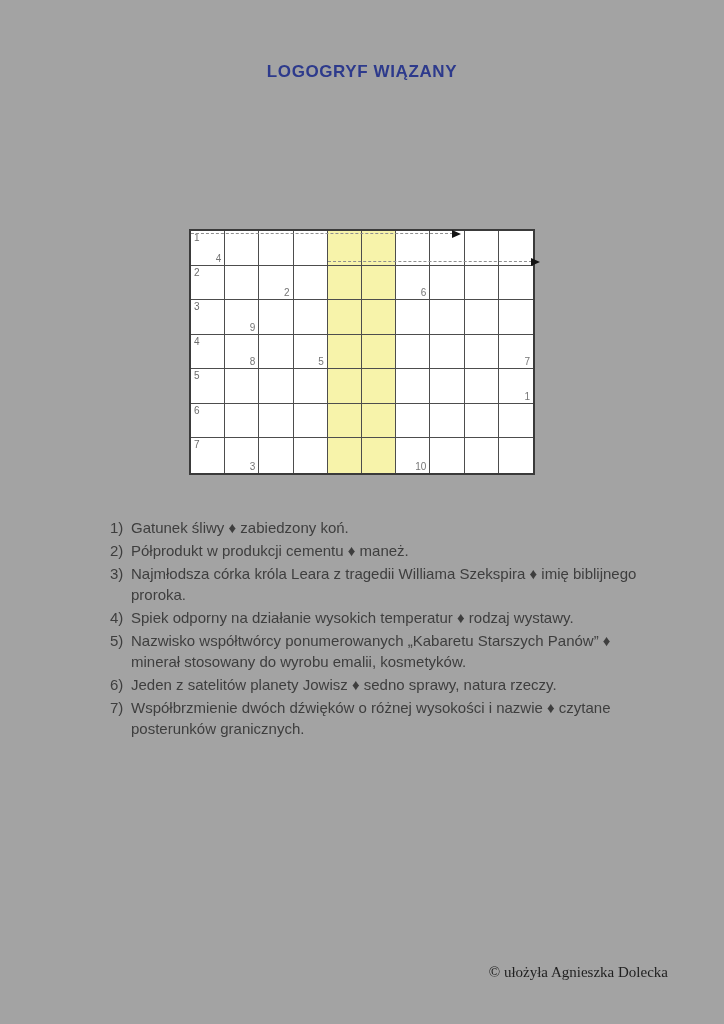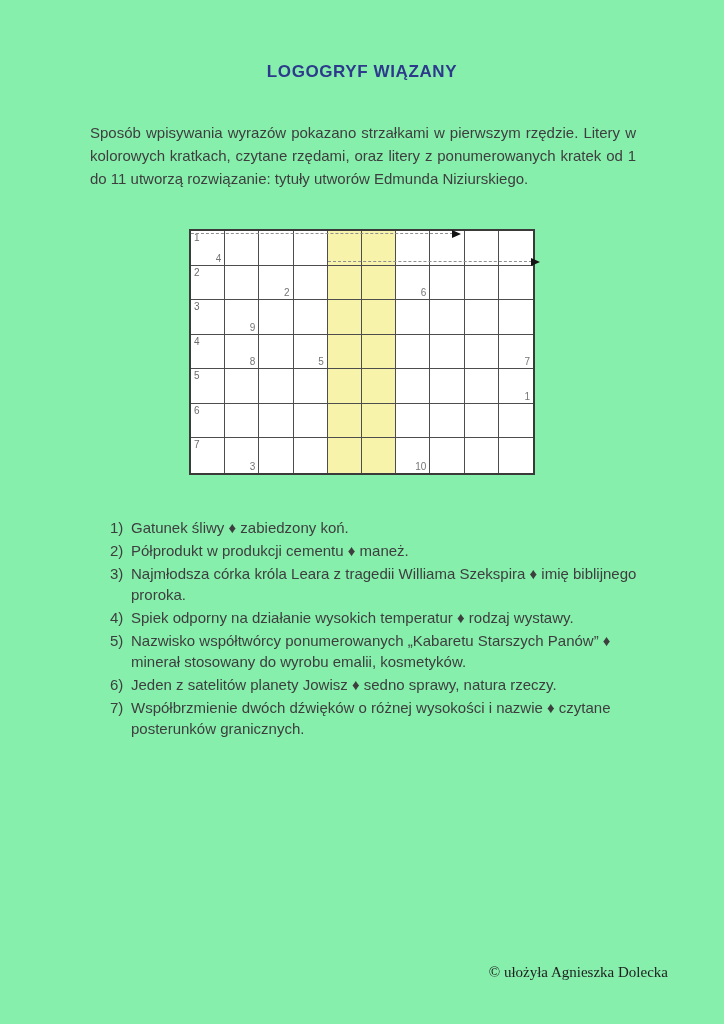--- a/index.html
+++ b/index.html
@@ -1,17 +1,17 @@
 <!DOCTYPE html>
 <html><head>
 <meta charset="utf-8">
 <style>
   html,body { margin:0; padding:0; background:#ffffff; }
   .page {
-    position:relative; width:724px; height:1024px; background:#86efac;
+    position:relative; width:724px; height:1024px; background:#a3a3a3;
     font-family:"Liberation Sans", sans-serif; color:#3e3e3e; overflow:hidden;
   }
   .title {
     position:absolute; top:62px; left:0; width:100%; margin:0;
     text-align:center; font-size:17px; font-weight:bold;
     letter-spacing:0.6px; color:#2d3a8c;
   }
   .intro {
     position:absolute; top:121px; left:90px; width:546px; margin:0;
     font-size:15px; line-height:23px; text-align:justify; color:#3e3e3e;
@@ -44,21 +44,20 @@
     font-family:"Liberation Serif", serif; font-size:15px; color:#1f1f1f;
   }
 </style>
 </head>
 <body>
 
 <div class="page">
 
   <h1 class="title">LOGOGRYF WIĄZANY</h1>
 
-  <p class="intro">Sposób wpisywania wyrazów pokazano strzałkami w pierwszym rzędzie. Litery w kolorowych kratkach, czytane rzędami, oraz litery z ponumerowanych kratek od 1 do 11 utworzą rozwiązanie: tytuły utworów Edmunda Niziurskiego.</p>
 
   <div class="grid-wrap">
     <div class="grid" id="grid">
         <div class="cell">
           <span class="row-label">1</span>
           <span class="cell-num">4</span>
         </div>
         <div class="cell"></div>
         <div class="cell"></div>
         <div class="cell"></div>

